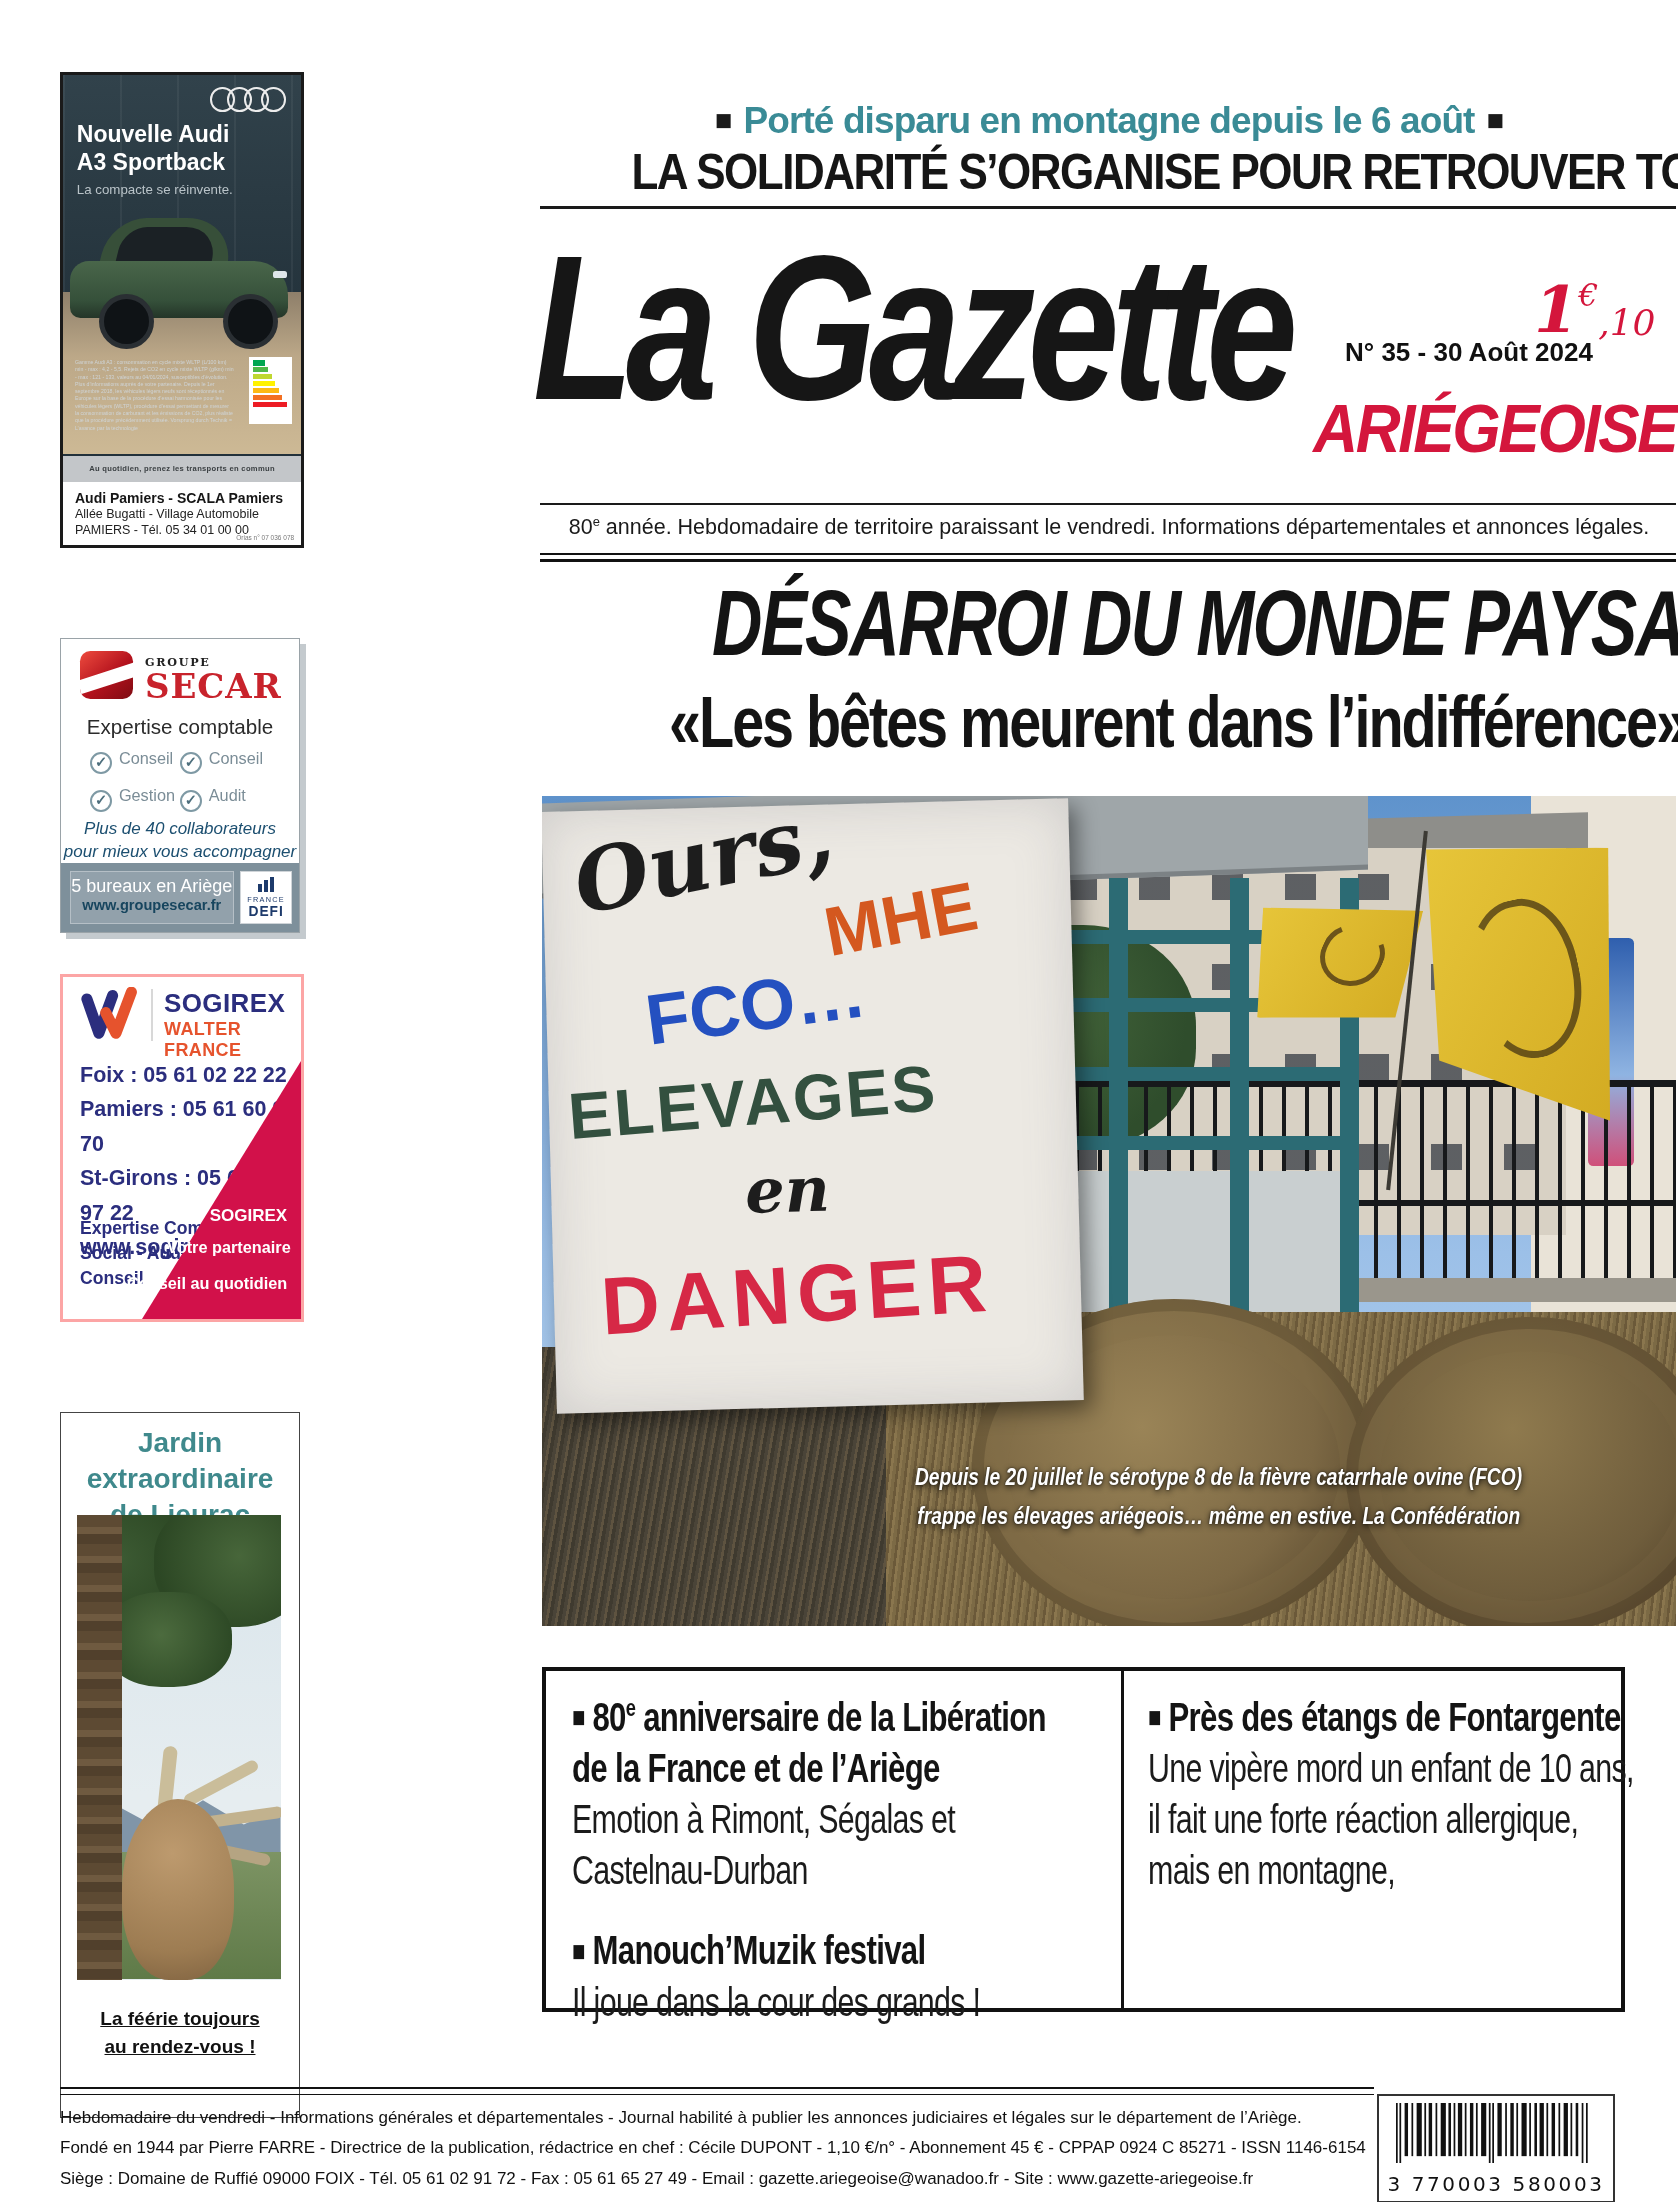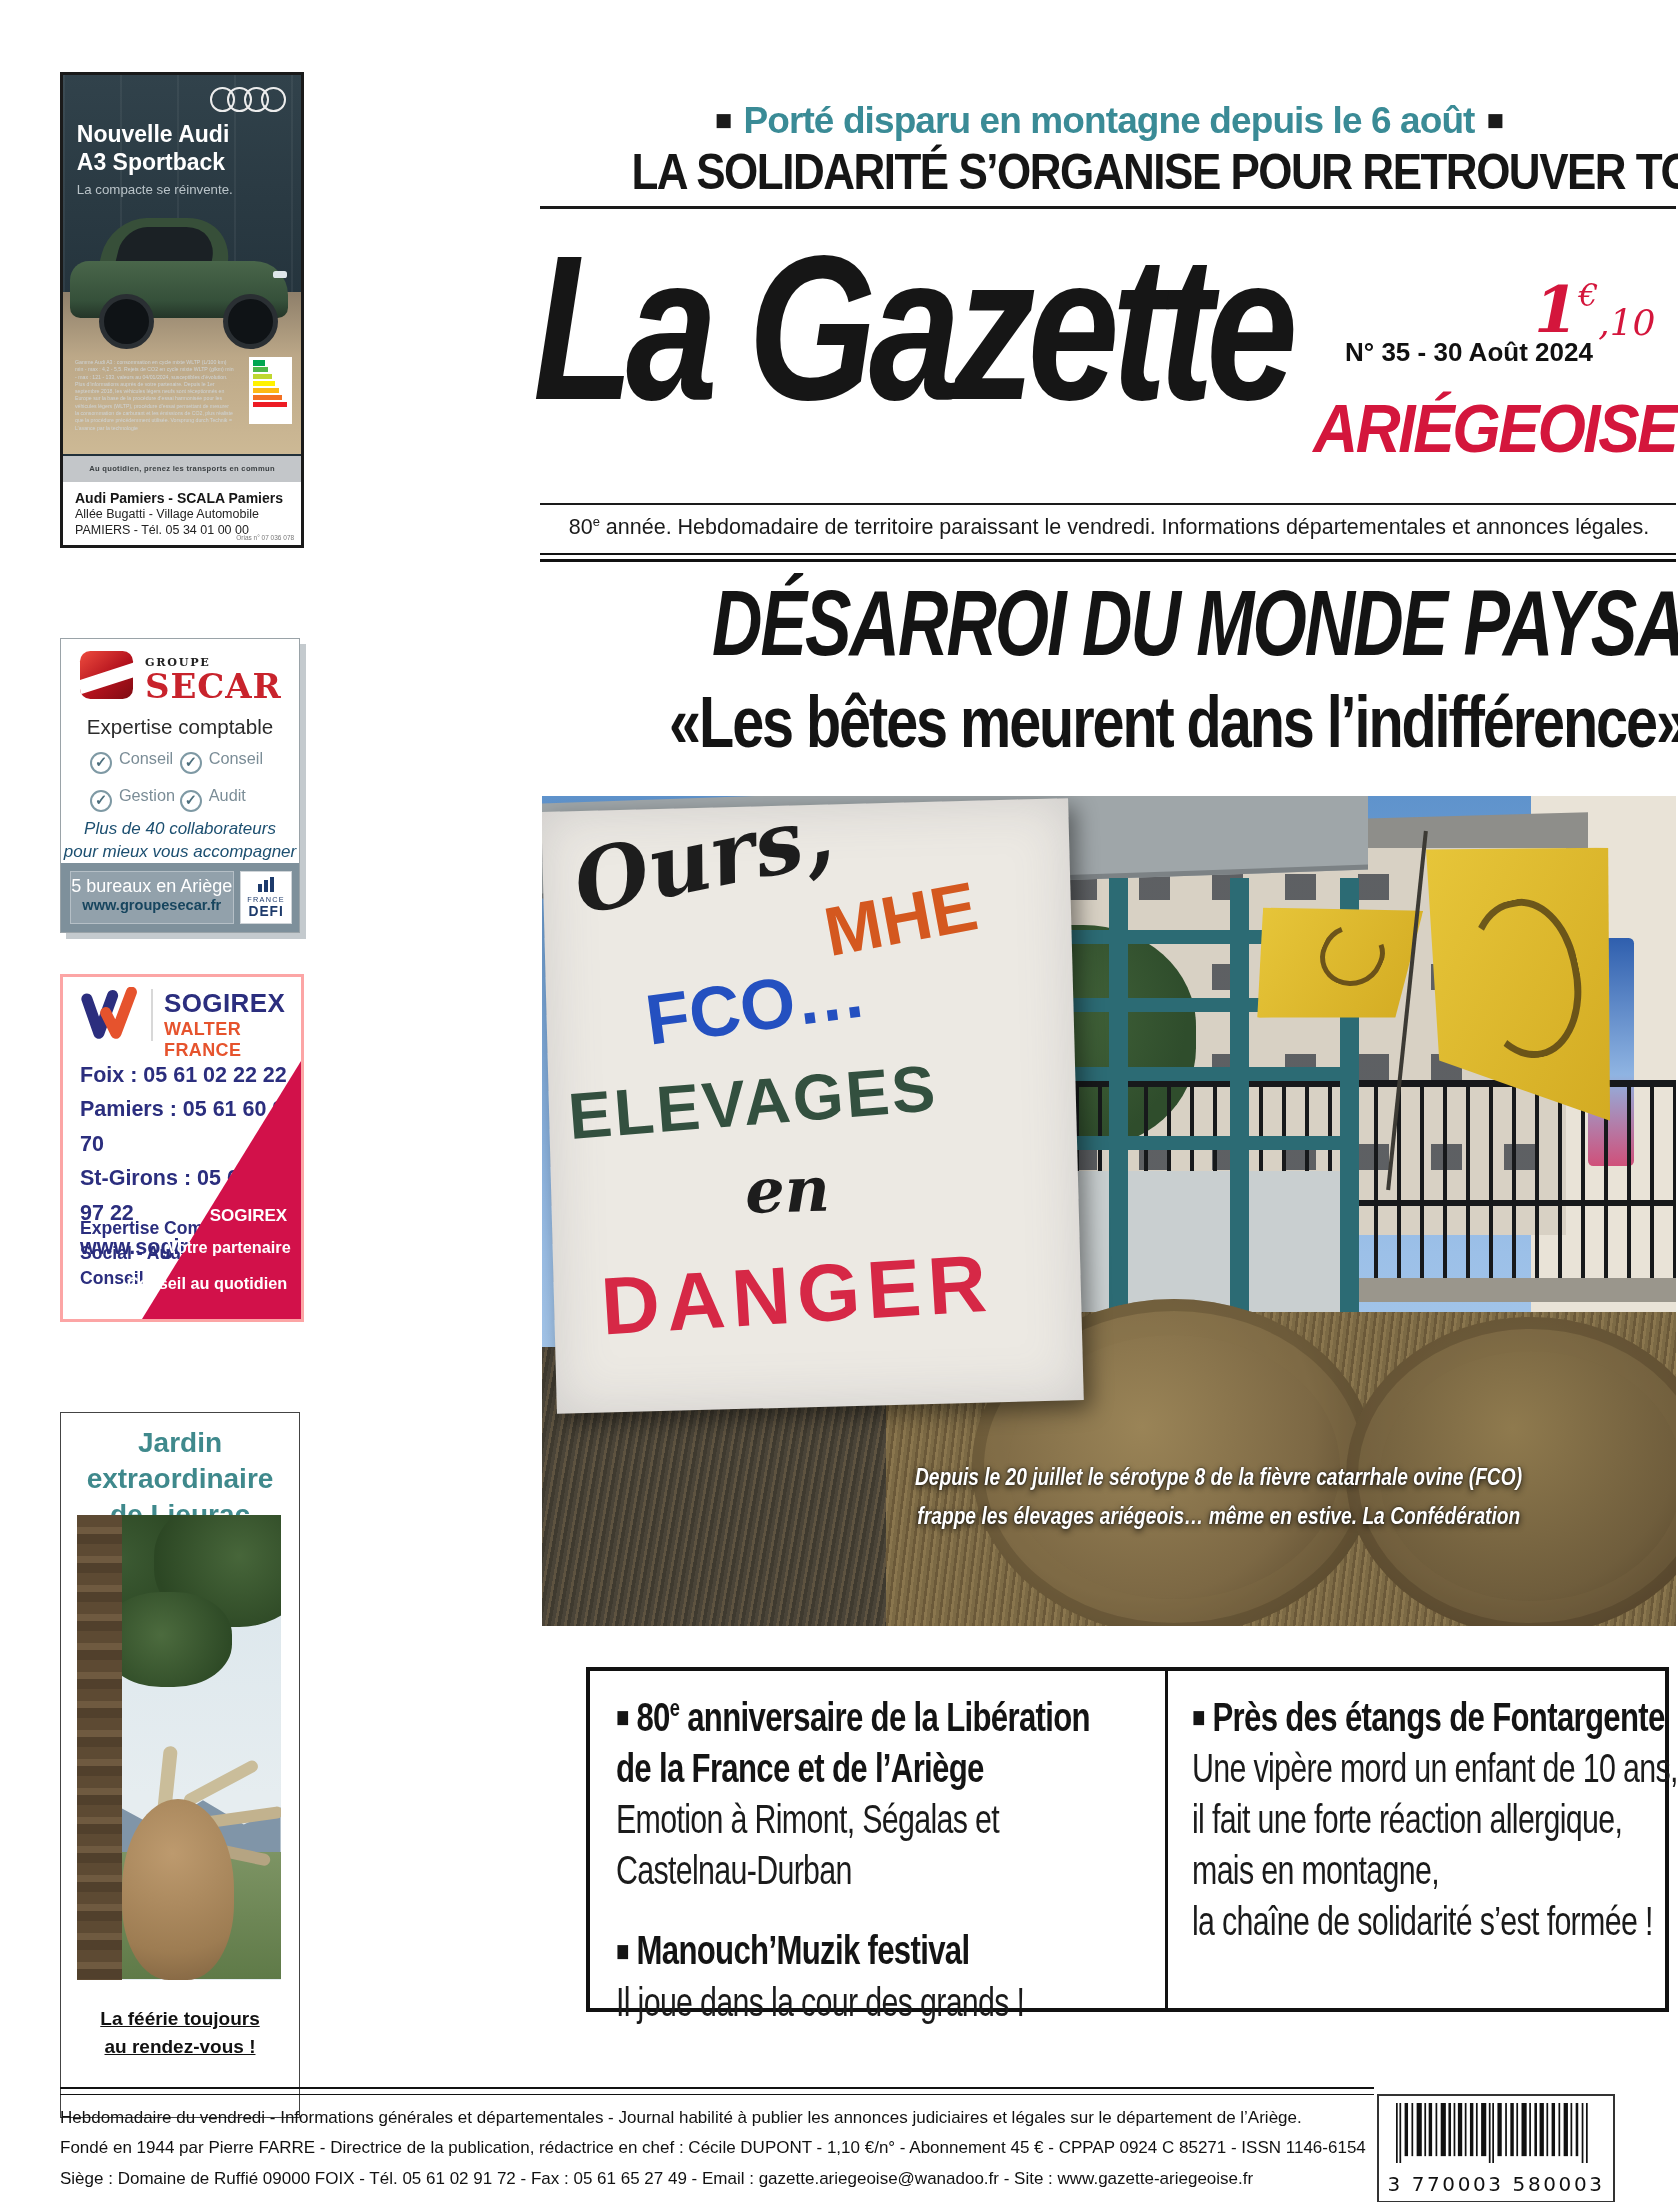--- a/index.html
+++ b/index.html
@@ -40,21 +40,21 @@
   .fencebars{background:repeating-linear-gradient(90deg,#17191b 0 4.3px,rgba(0,0,0,0) 4.3px 23px);}
   .banner{background:#ece9e3;box-shadow:6.9px 8.6px 22.4px rgba(0,0,0,.45), inset 0 0 52px rgba(120,120,130,.25);transform:rotate(-1.5deg);}
   .bw{position:absolute;font-weight:bold;white-space:nowrap;}
   .cursive{font-family:"DejaVu Serif",serif;font-style:italic;font-weight:bold;color:#1d1d1d;}
   .flag{background:linear-gradient(115deg,#e7c63a,#d3ab22);}
   .bale{border-radius:50%;}
   .caption-line{font-size:24px;font-weight:bold;font-style:italic;color:#fff;
       text-shadow:0 1.7px 6.9px rgba(0,0,0,.85),0 0 2.6px rgba(0,0,0,.7);line-height:1.62;}
 
   
-  #newsbox{left:542px;top:1667px;width:1075px;height:337px;border:4.3px solid #111;background:#fff;margin-left:44px;}
+  #newsbox{left:542px;top:1667px;width:1075px;height:337px;border:4.3px solid #111;background:#fff;}
   .nb-title{font-size:41px;font-weight:bold;letter-spacing:-0.9px;line-height:1.25;color:#141414;}
   .nb-body{font-size:40px;font-weight:400;letter-spacing:-0.9px;line-height:1.28;color:#1b1b1b;}
   .nb-sq{font-size:29px;vertical-align:3.4px;margin-right:10.3px;}
 
   
   .foot-line{font-size:17px;line-height:1.78;color:#111;}
   #barcodebox{left:1377px;top:2094px;width:234px;height:105px;border:2.6px solid #333;background:#fff;}
   .bc-num{font-size:20px;letter-spacing:2.6px;color:#111;font-family:"DejaVu Sans",sans-serif;}
 
   
@@ -217,21 +217,20 @@
       </div>
       <div class="nb-body nowrap"><span class="condL" style="transform:scaleX(.76);">Il joue dans la cour des grands !</span></div>
     </div>
     <div class="abs" style="left:602px;top:20.6px;width:469px;">
       <div class="nb-title nowrap"><span class="condL" style="transform:scaleX(.76);">
         <span class="nb-sq">■</span><span>Près des étangs de Fontargente</span></span>
       </div>
       <div class="nb-body nowrap"><span class="condL" style="transform:scaleX(.76);">Une vipère mord un enfant de 10 ans,</span></div>
       <div class="nb-body nowrap"><span class="condL" style="transform:scaleX(.76);">il fait une forte réaction allergique,</span></div>
       <div class="nb-body nowrap"><span class="condL" style="transform:scaleX(.76);">mais en montagne,</span></div>
-      <div class="nb-body nowrap"><span class="condL" style="transform:scaleX(.76);">la chaîne de solidarité s’est formée !</span></div>
     </div>
   </div>
 
   <div id="audi" class="abs">
     <div class="abs audi-wall" style="left:0;top:0;right:0;height:379px;">
       <div class="abs audi-floor" style="left:0;top:217px;right:0;height:162px;"></div>
 
       <div class="abs" style="left:6.9px;top:136px;width:218px;height:138px;">
         <div class="abs" style="left:34px;top:6.9px;width:129px;height:53px;background:#374f39;border-radius:36px 52px 0 0;transform:skewX(-14deg);"></div>
         <div class="abs" style="left:50px;top:15.5px;width:96px;height:34px;background:#1b2125;border-radius:26px 38px 0 0;transform:skewX(-14deg);"></div>

